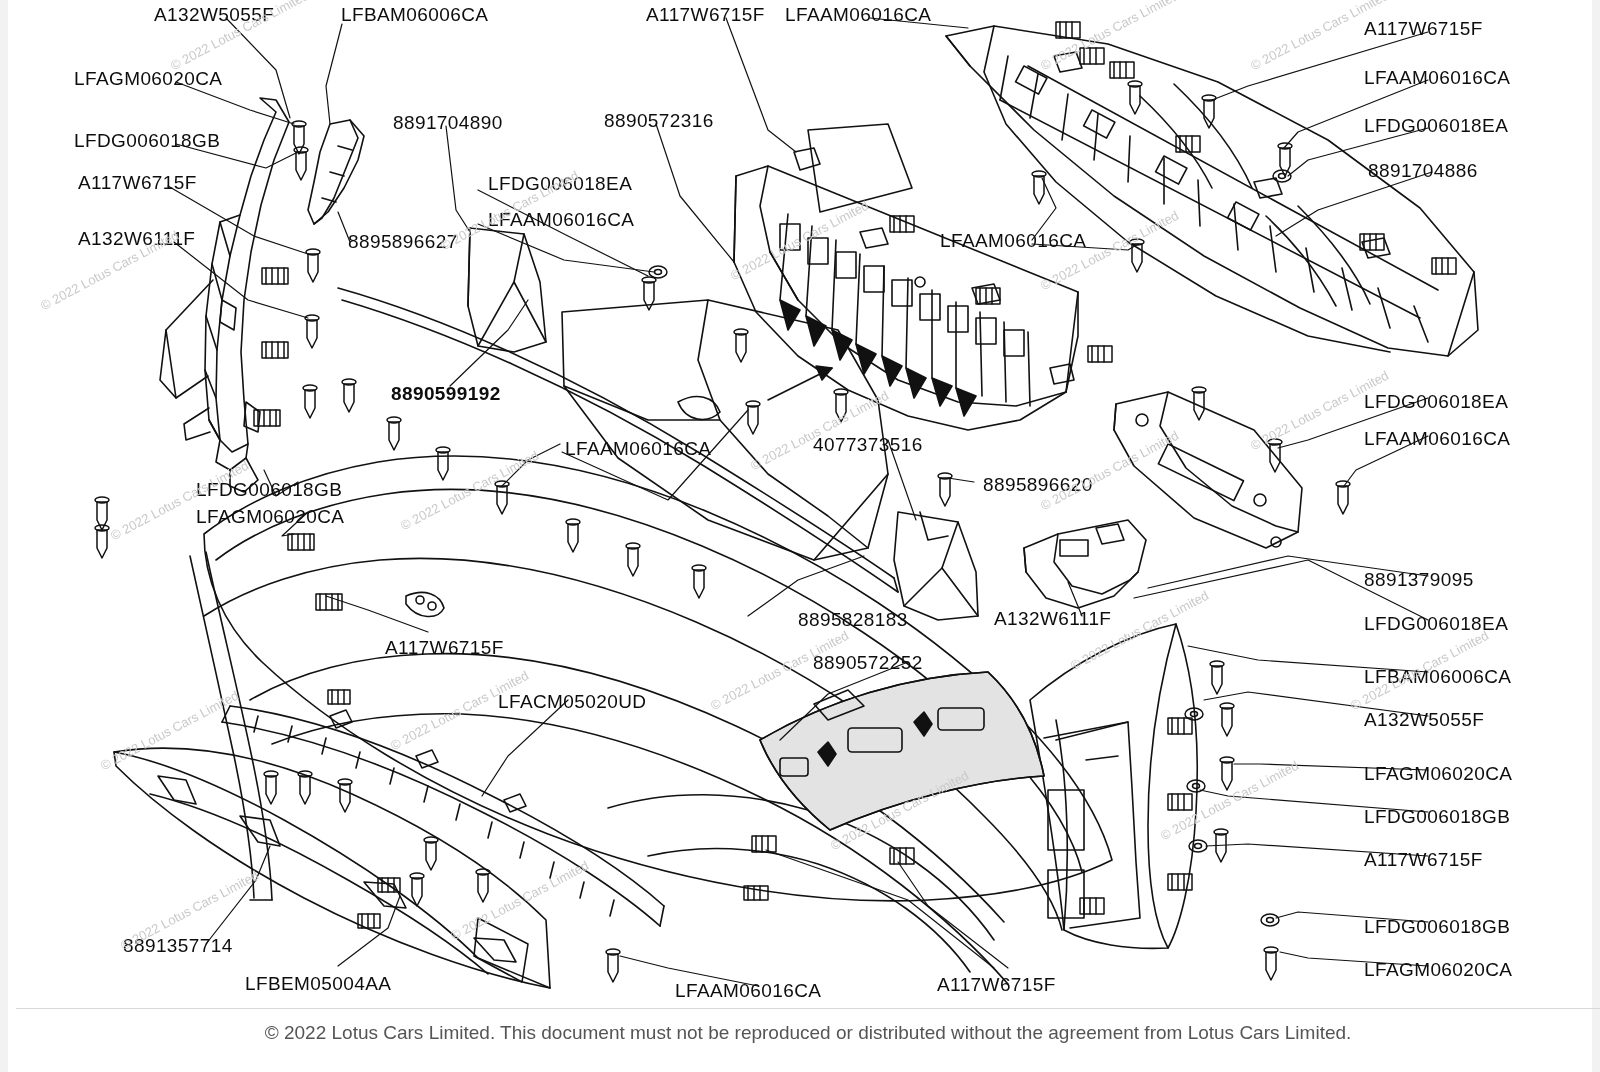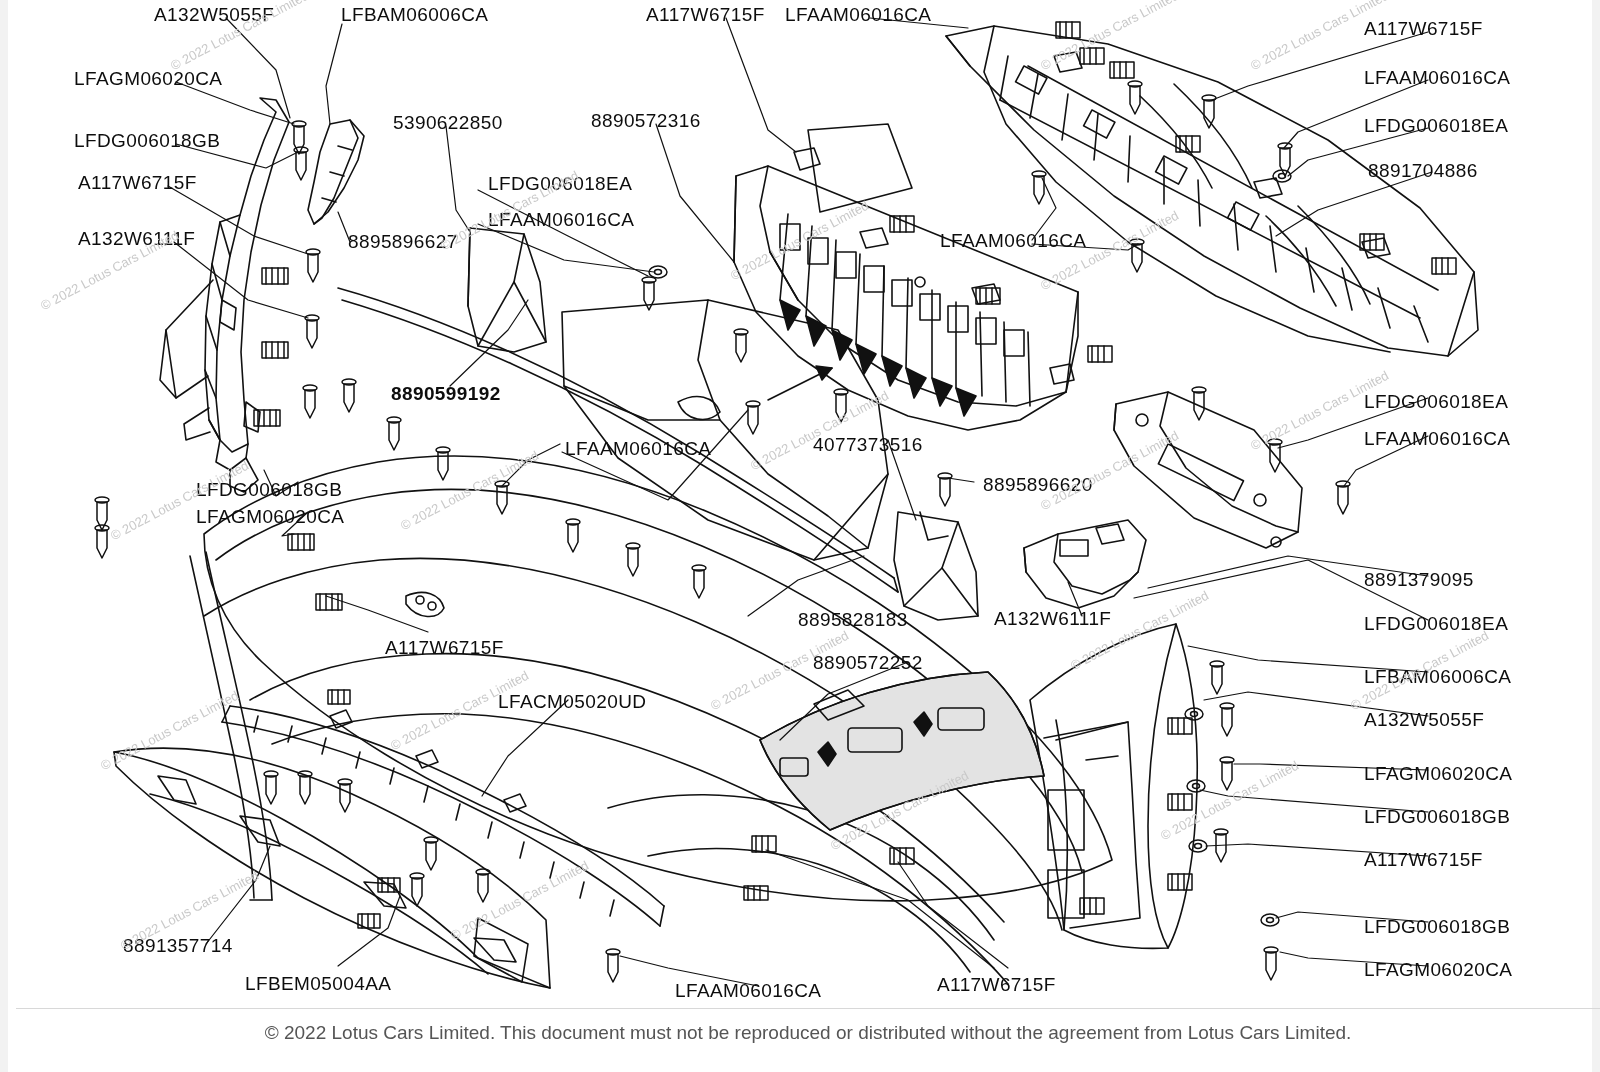--- a/index.html
+++ b/index.html
@@ -611,22 +611,22 @@
 
   <div id="labels-layer">
       <div class="label" style="left: 146px; top: 4px;">A132W5055F</div>
       <div class="label" style="left: 333px; top: 4px;">LFBAM06006CA</div>
       <div class="label" style="left: 638px; top: 4px;">A117W6715F</div>
       <div class="label" style="left: 777px; top: 4px;">LFAAM06016CA</div>
       <div class="label" style="left: 1356px; top: 18px;">A117W6715F</div>
       <div class="label" style="left: 66px; top: 68px;">LFAGM06020CA</div>
       <div class="label" style="left: 1356px; top: 67px;">LFAAM06016CA</div>
       <div class="label" style="left: 66px; top: 130px;">LFDG006018GB</div>
-      <div class="label" style="left: 385px; top: 112px;">5390622850</div>
-      <div class="label" style="left: 583px; top: 110px;">8890572316</div>
+      <div class="label" style="left: 385px; top: 112px;">8891704890</div>
+      <div class="label" style="left: 596px; top: 110px;">8890572316</div>
       <div class="label" style="left: 1356px; top: 115px;">LFDG006018EA</div>
       <div class="label" style="left: 70px; top: 172px;">A117W6715F</div>
       <div class="label" style="left: 480px; top: 173px;">LFDG006018EA</div>
       <div class="label" style="left: 1360px; top: 160px;">8891704886</div>
       <div class="label" style="left: 70px; top: 228px;">A132W6111F</div>
       <div class="label" style="left: 480px; top: 209px;">LFAAM06016CA</div>
       <div class="label" style="left: 340px; top: 231px;">8895896627</div>
       <div class="label" style="left: 932px; top: 230px;">LFAAM06016CA</div>
       <div class="label" style="left: 383px; top: 383px; font-weight: bold;">8890599192</div>
       <div class="label" style="left: 1356px; top: 391px;">LFDG006018EA</div>

